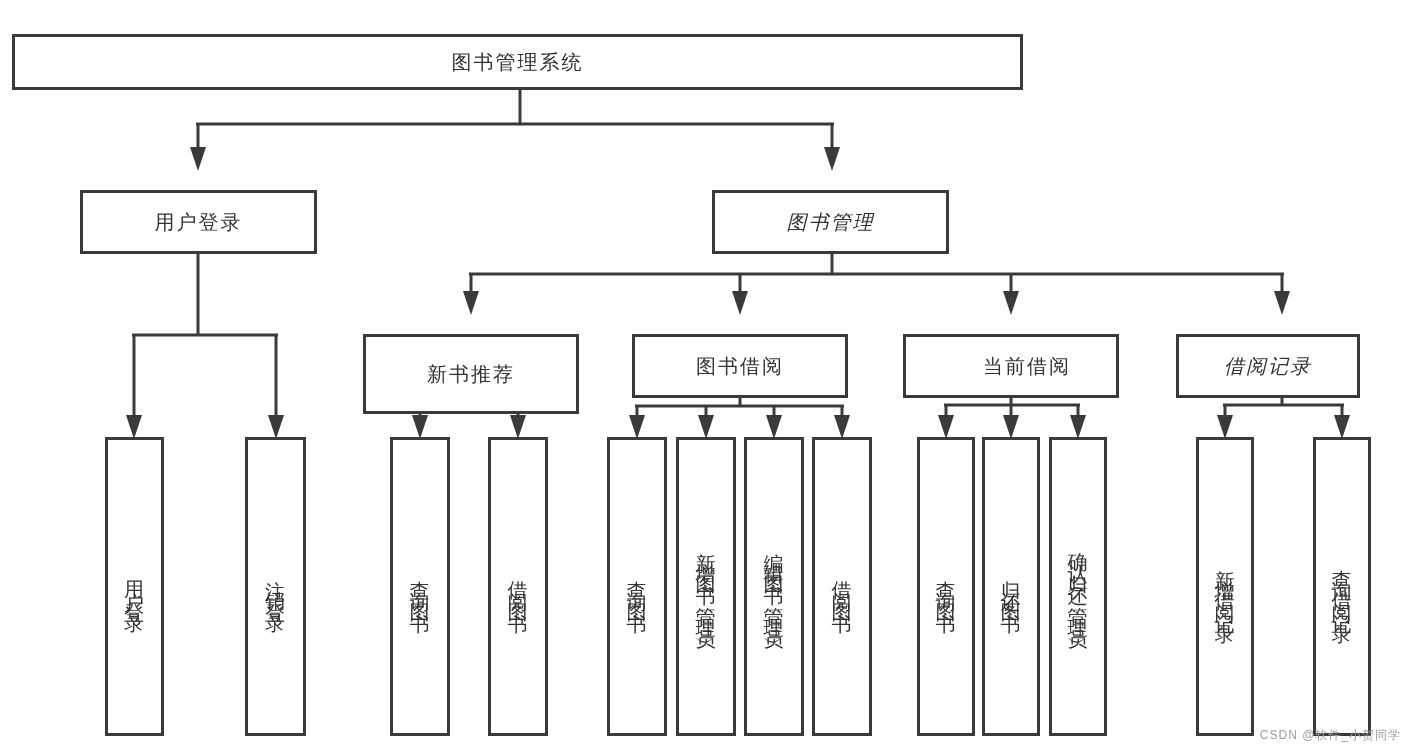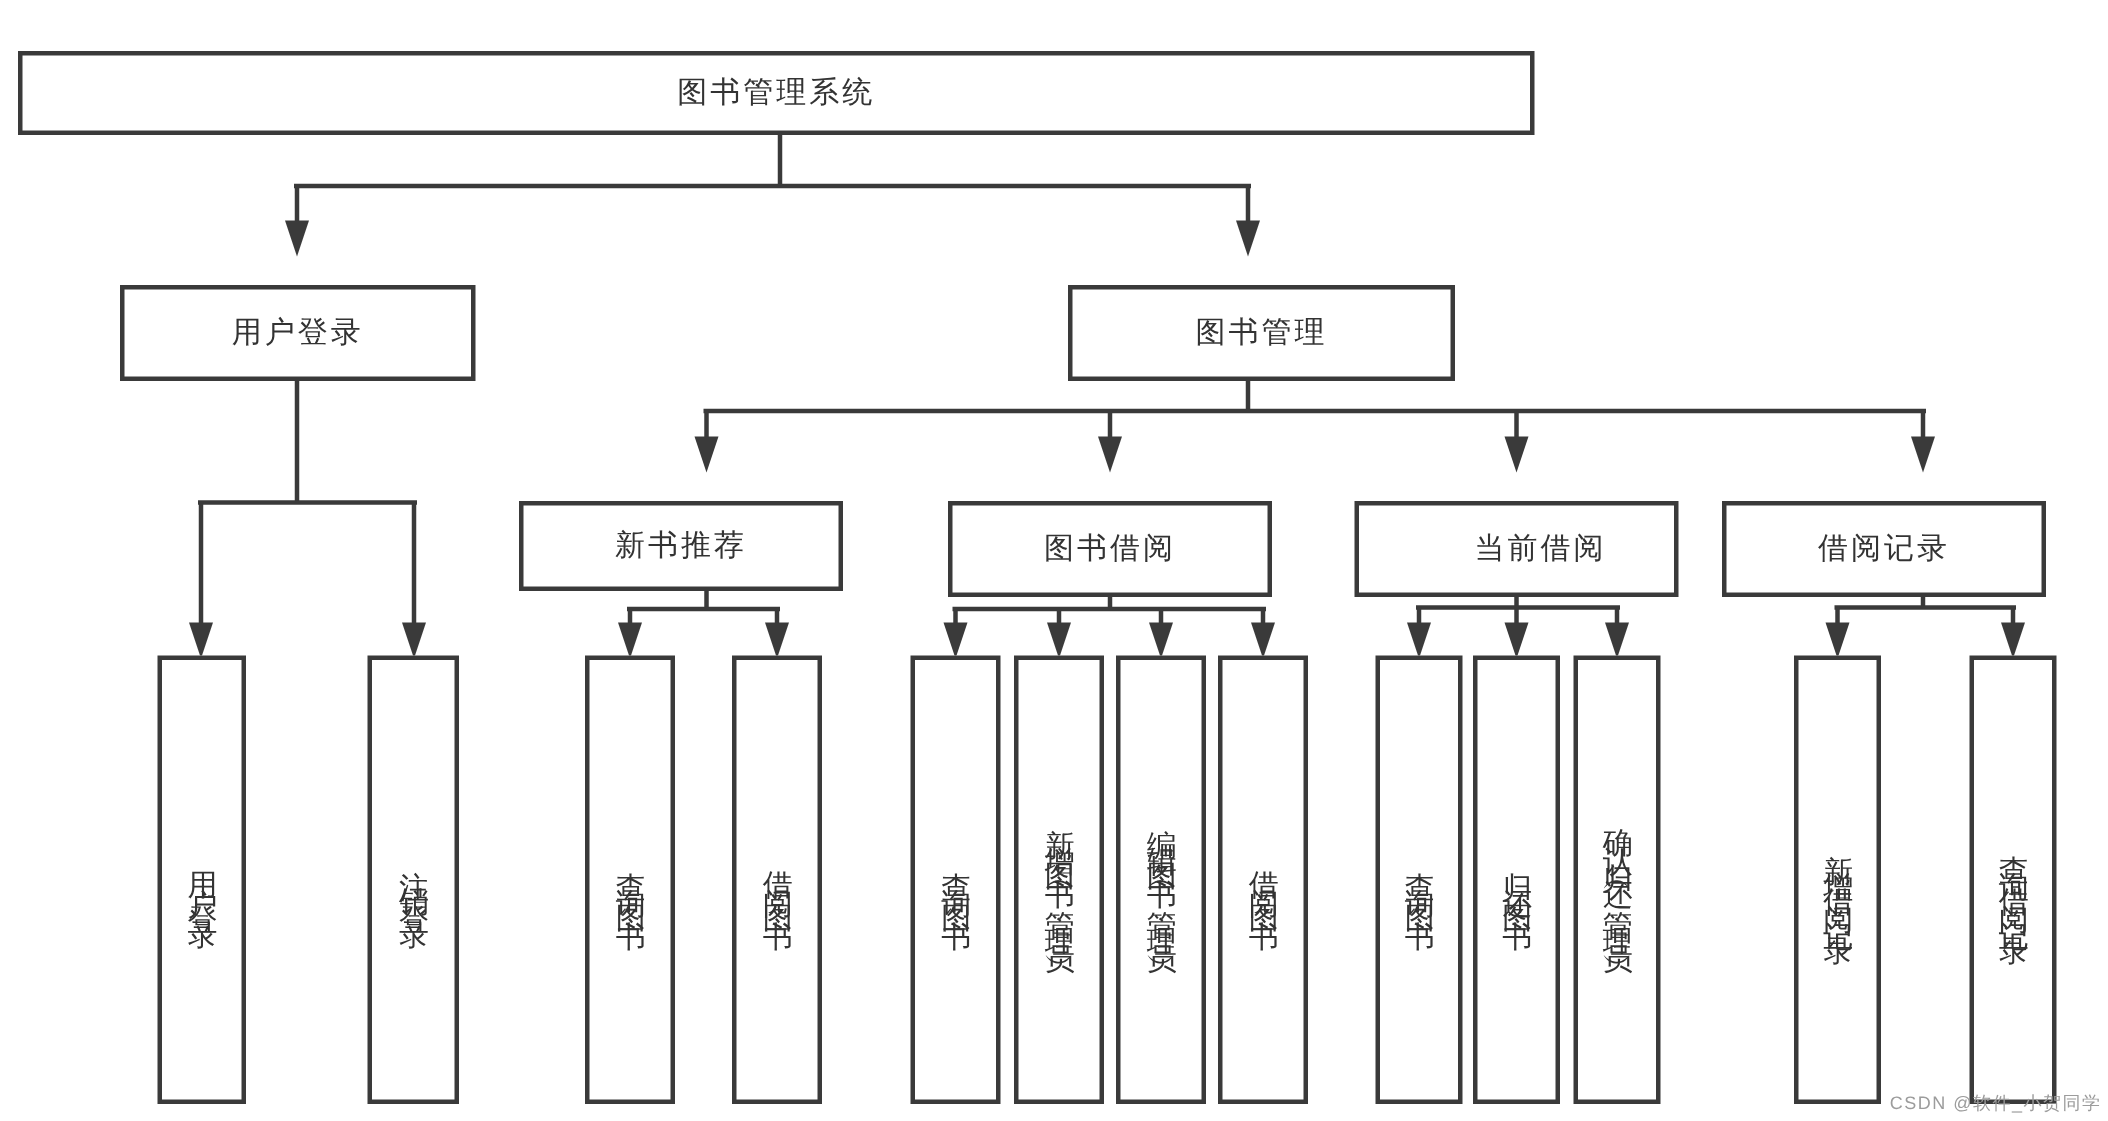--- a/index.html
+++ b/index.html
@@ -33,25 +33,25 @@
     right:4px;bottom:3px;
     color:#9c9c9c;
     font-size:12px;
     letter-spacing:1px;
     white-space:nowrap;
     pointer-events:none;
   }
   
   #n-root   {left:12px;  top:13px;  width:1011px; height:56px;}
   #n-login  {left:80px;  top:169px; width:237px;  height:64px;}
-  #n-mgmt   {left:712px; top:169px; width:258px;  height:64px;}
-  #n-newrec {left:346px; top:313px; width:216px;  height:60px;}
+  #n-mgmt   {left:712px; top:169px; width:237px;  height:64px;font-style:italic;}
+  #n-newrec {left:363px; top:313px; width:216px;  height:80px;}
   #n-borrow {left:632px; top:313px; width:216px;  height:64px;text-align:right;}
   #n-current{left:903px; top:313px; width:216px;  height:64px;padding-left:32px;}
-  #n-records{left:1148px;top:313px; width:216px;  height:64px;}
+  #n-records{left:1176px;top:313px; width:184px;  height:64px;font-style:italic;}
 
   #l-login-0  {left:105px; top:437px; width:59px; height:299px;}
   #l-login-1  {left:245px; top:437px; width:61px; height:299px;}
   #l-new-0    {left:390px; top:437px; width:60px; height:299px;}
   #l-new-1    {left:488px; top:437px; width:60px; height:299px;}
   #l-bor-0    {left:607px; top:437px; width:60px; height:299px;}
   #l-bor-1    {left:676px; top:437px; width:60px; height:299px;}
   #l-bor-2    {left:744px; top:437px; width:60px; height:299px;}
   #l-bor-3    {left:812px; top:437px; width:60px; height:299px;}
   #l-cur-0    {left:917px; top:437px; width:58px; height:299px;}

